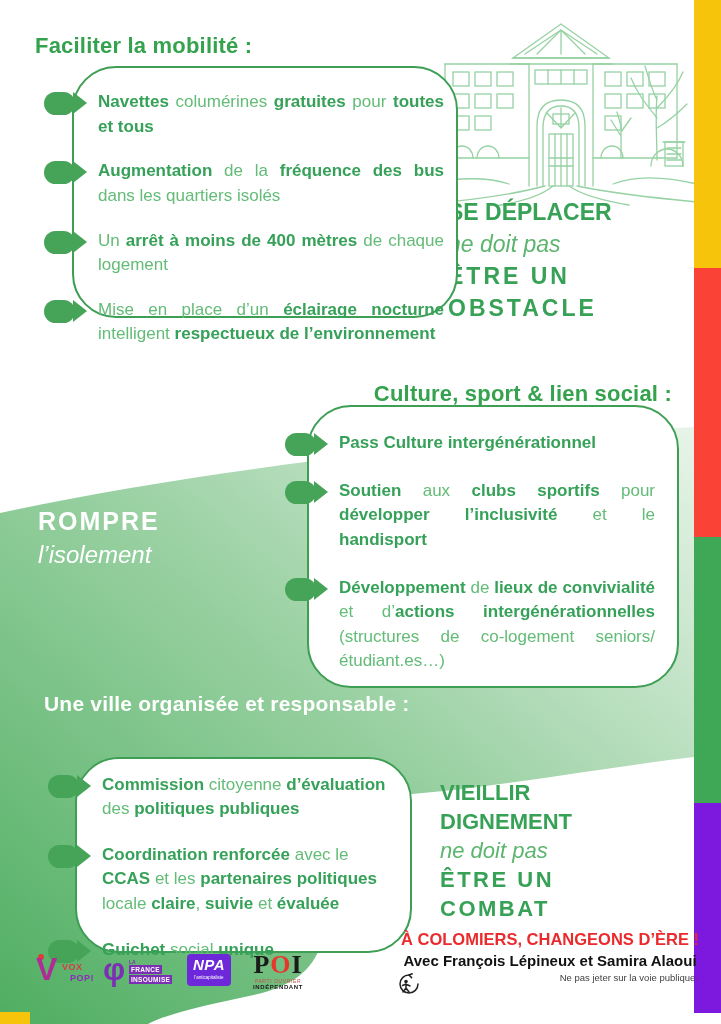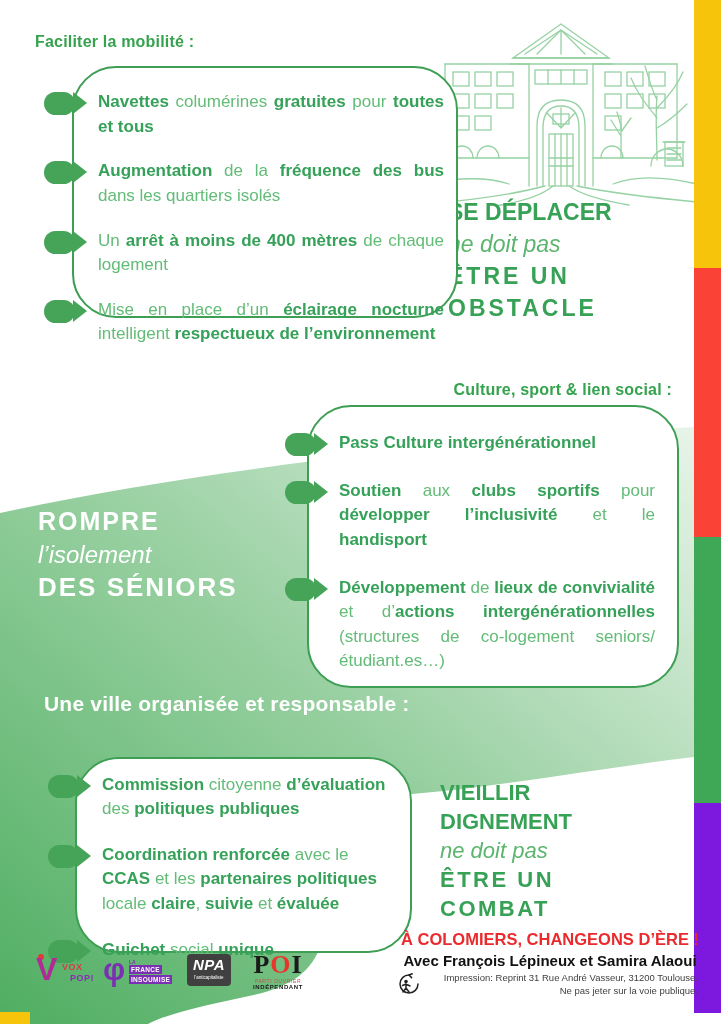--- a/index.html
+++ b/index.html
@@ -10,21 +10,21 @@
   .band-svg{position:absolute;left:0;top:0;width:721px;height:1024px;z-index:1;}
   .stripe{position:absolute;left:694px;width:27px;z-index:6;}
   .stripe.yellow{top:0;height:268px;background:#f6c50b;}
   .stripe.red{top:268px;height:269px;background:#fa4237;}
   .stripe.green{top:537px;height:266px;background:#3fa857;}
   .stripe.purple{top:803px;height:210px;background:#7d18de;}
   .corner-yellow{position:absolute;left:0;top:1012px;width:30px;height:12px;background:#f6c50b;z-index:6;}
   .building{position:absolute;left:425px;top:8px;width:272px;height:200px;z-index:2;}
 
   
-  .h-green{position:absolute;font-size:16px;font-weight:800;color:#35a24e;letter-spacing:.2px;z-index:5;}
+  .h-green{position:absolute;font-size:22px;font-weight:800;color:#35a24e;letter-spacing:.2px;z-index:5;}
   .h-white{position:absolute;font-size:21px;font-weight:800;color:#ffffff;letter-spacing:.2px;z-index:5;}
 
   
   .box{position:absolute;background:#ffffff;border:2.5px solid #3d9e54;border-radius:44px;box-sizing:border-box;z-index:4;color:#63bc77;font-size:17px;line-height:1.45;}
   .item{position:relative;margin-bottom:20px;}
   .just{text-align:justify;}
   .b{font-weight:bold;color:#36a158;}
   .pill{position:absolute;left:-54px;top:2px;width:31px;height:23px;background:#45a458;border-radius:12px;}
   .pill::after{content:"";position:absolute;left:29px;top:0;width:0;height:0;
     border-top:11.5px solid transparent;border-bottom:11.5px solid transparent;border-left:14px solid #45a458;}
@@ -62,21 +62,21 @@
   #logo-vox .v{position:absolute;left:0;top:0;font-size:32px;font-weight:800;color:#b02b95;line-height:34px;}
   #logo-vox .dot{position:absolute;left:2px;top:2px;width:6px;height:6px;border-radius:50%;background:#e03a3a;}
   #logo-vox .vox{position:absolute;left:26px;top:10px;font-size:9px;font-weight:800;color:#d93a45;letter-spacing:.5px;}
   #logo-vox .pop{position:absolute;left:34px;top:21px;font-size:9px;font-weight:800;color:#8a2fb5;letter-spacing:.5px;}
   #logo-lfi{left:103px;top:4px;width:64px;height:46px;}
   #logo-lfi .phi{position:absolute;left:0;top:0;font-size:31px;font-weight:bold;color:#7b2fb3;line-height:40px;}
   #logo-lfi .la{position:absolute;left:26px;top:9px;font-size:5px;font-weight:bold;color:#7b2fb3;}
   #logo-lfi .chip{position:absolute;left:26px;background:#7b2fb3;color:#ffffff;font-size:6.5px;font-weight:bold;padding:1px 2px;letter-spacing:.3px;}
   #logo-lfi .chip.c1{top:15px;}
   #logo-lfi .chip.c2{top:25px;}
-  #logo-npa{left:187px;top:8px;width:44px;height:32px;background:#404040;border-radius:4px;color:#ffffff;text-align:center;}
+  #logo-npa{left:187px;top:8px;width:44px;height:32px;background:#6d28d9;border-radius:4px;color:#ffffff;text-align:center;}
   #logo-npa .npa{font-size:15px;font-weight:800;font-style:italic;letter-spacing:.5px;line-height:22px;}
   #logo-npa .sub{font-size:4.5px;line-height:4px;}
   #logo-poi{left:248px;top:6px;width:60px;height:42px;text-align:center;font-family:"Liberation Serif",serif;}
   #logo-poi .word{font-size:26px;font-weight:900;line-height:26px;letter-spacing:1px;color:#1a1a1a;}
   #logo-poi .word .o{color:#e8362d;}
   #logo-poi .s1{font-size:5px;color:#c4504a;letter-spacing:.6px;line-height:6px;font-family:"Liberation Sans",sans-serif;}
   #logo-poi .s2{font-size:6px;color:#1a1a1a;letter-spacing:.6px;line-height:7px;font-weight:bold;font-family:"Liberation Sans",sans-serif;}
 </style>
 </head>
 <body>
@@ -185,21 +185,20 @@
     </div>
     <div class="item">
       <span class="pill"></span>
       <span><span class="b">Développement</span><span> de </span><span class="b">lieux de convivialité</span><span> et d’</span><span class="b">actions intergénérationnelles</span><span> (structures de co-logement seniors/étudiant.es…)</span></span>
     </div>
   </div>
 
   <div class="slogan" id="slogan-seniors">
     <div class="w1">ROMPRE</div>
     <div class="w2">l’isolement</div>
-    <div class="w3">DES SÉNIORS</div>
   </div>
 
   <div class="h-white" style="left:44px;top:692px;text-align:center;">Une ville organisée et responsable :</div>
   <div class="box" id="box-ville">
     <div class="item">
       <span class="pill"></span>
       <span><span class="b">Commission</span><span> citoyenne </span><span class="b">d’évaluation</span><span> des </span><span class="b">politiques publiques</span></span>
     </div>
     <div class="item">
       <span class="pill"></span>
@@ -224,21 +223,20 @@
     <div class="f-names">Avec François Lépineux et Samira Alaoui</div>
     <div class="f-print">
       <svg class="triman" viewBox="0 0 22 22">
         <g stroke="#222" stroke-width="1.5" fill="none" stroke-linecap="round">
           <path d="M11,2 A9,9 0 1 0 20,11"></path>
           <path d="M11,2 L14.2,0.8 M11,2 L13.6,4.6"></path>
           <path d="M8,11 L8,15 M4.5,12.5 L8,11 L12,13 M8,15 L5,19 M8,15 L11,19"></path>
         </g>
         <circle cx="8" cy="8.6" r="1.8" fill="#222"></circle>
       </svg>
-      <div>Impression: Reprint 31 Rue André Vasseur, 31200 Toulouse.</div>
       <div>Ne pas jeter sur la voie publique.</div>
     </div>
   </div>
 
   <div class="logos">
     <div class="logo" id="logo-vox">
       <span class="dot"></span>
       <span class="v">V</span>
       <span class="vox">VOX</span>
       <span class="pop">POP!</span>

